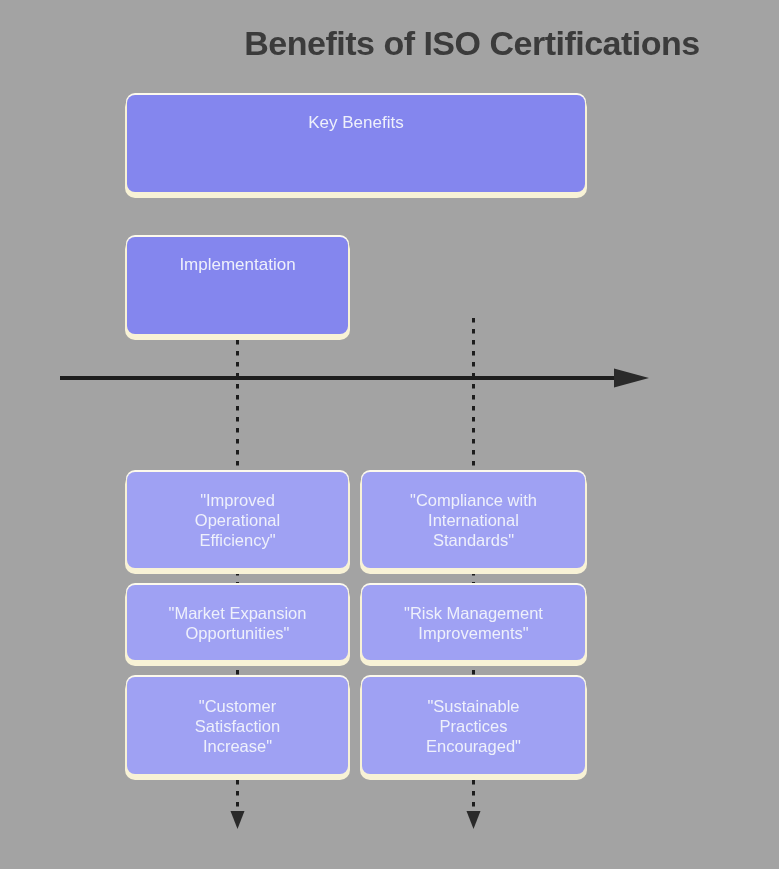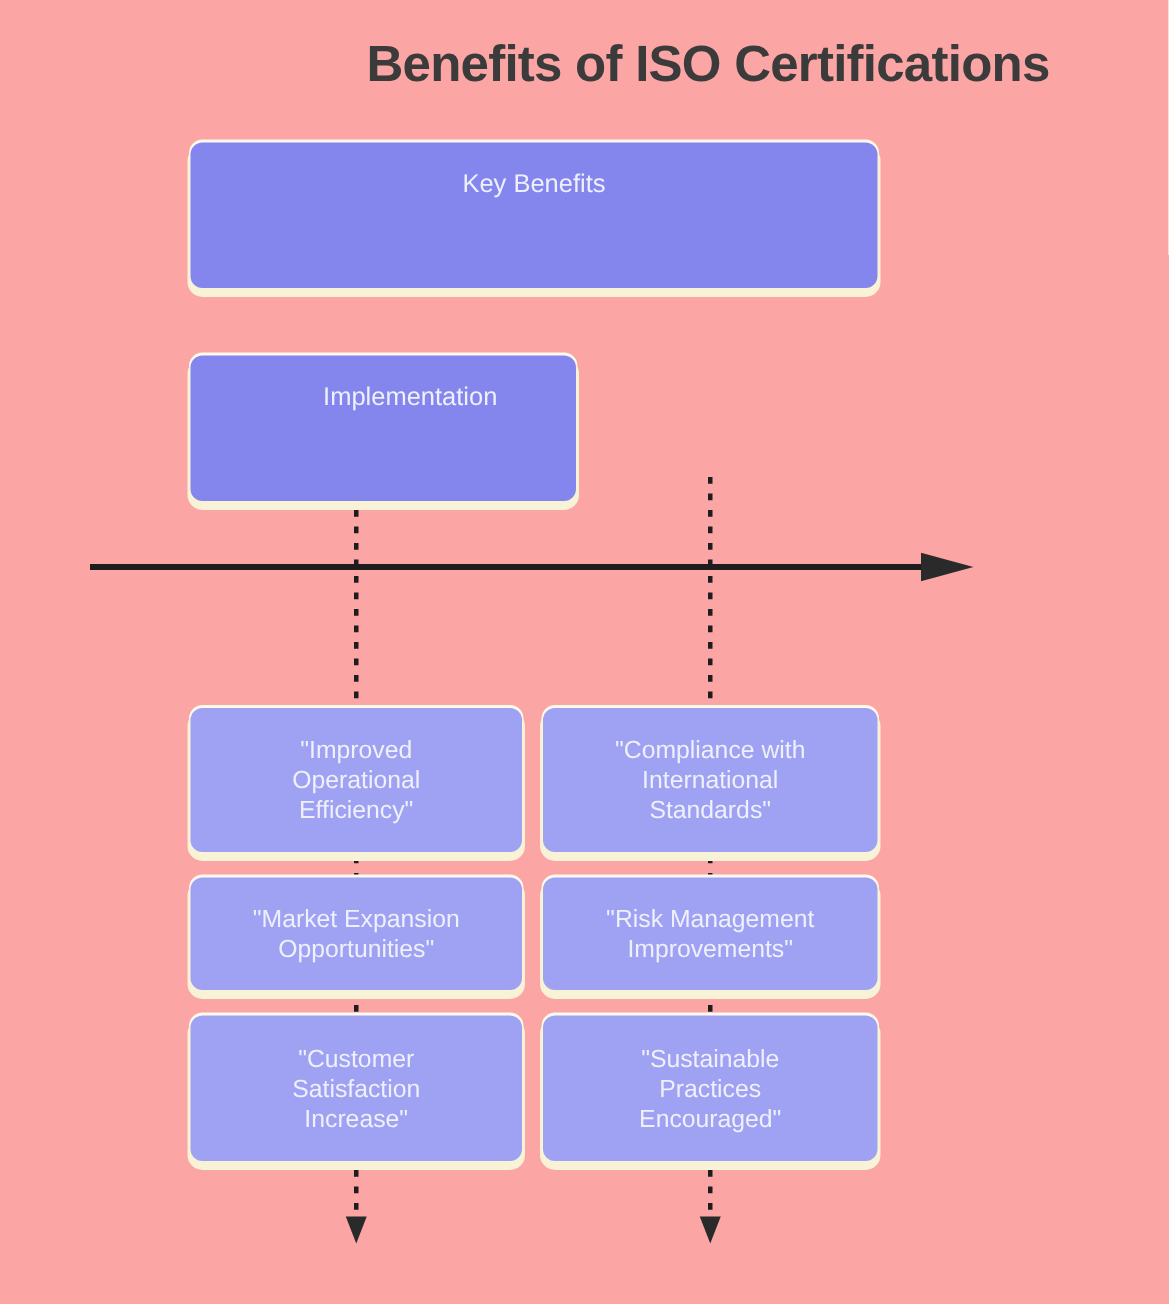--- a/index.html
+++ b/index.html
@@ -1,19 +1,19 @@
 <!DOCTYPE html>
 <html style="--header-fill: #8486ee; --event-fill: #9fa1f3; --glow: #f8f2d6; --glow-light: #fdfaec; --line: #1d1d1d; --title-text: #3b3b3b; --box-text: #eef0fb;"><head>
 <meta charset="utf-8">
 <style>
   html,body{margin:0;padding:0;background:#ffffff;}
   .canvas{
     position:relative;
     width:779px;height:869px;
-    background:#fca5a5;
+    background:#a3a3a3;
     font-family:"Liberation Sans", sans-serif;
     overflow:hidden;
   }
   .title{
     position:absolute;
     left:472px;top:24px;
     transform:translateX(-50%);
     white-space:nowrap;
     font-size:34px;
     font-weight:700;
@@ -43,21 +43,21 @@
     justify-content:center;
   }
   .event-box{
     background:var(--event-fill,#9fa1f3);
     align-items:center;
     font-size:16.5px;
     line-height:20px;
     white-space:pre-line;
   }
   .key-benefits{left:127px;top:95px;width:458px;height:80px;}
-  .sec-impl{left:127px;top:237px;width:221px;height:80px;padding-left:36px;}
+  .sec-impl{left:127px;top:237px;width:221px;height:80px;}
   .sec-reg{left:362px;top:237px;width:223px;height:80px;}
 
   .c1{left:127px;width:221px;}
   .c2{left:362px;width:223px;}
   .r1{top:472px;height:96px;}
   .r2{top:585px;height:75px;}
   .r3{top:677px;height:97px;}
 </style>
 </head>
 <body>

